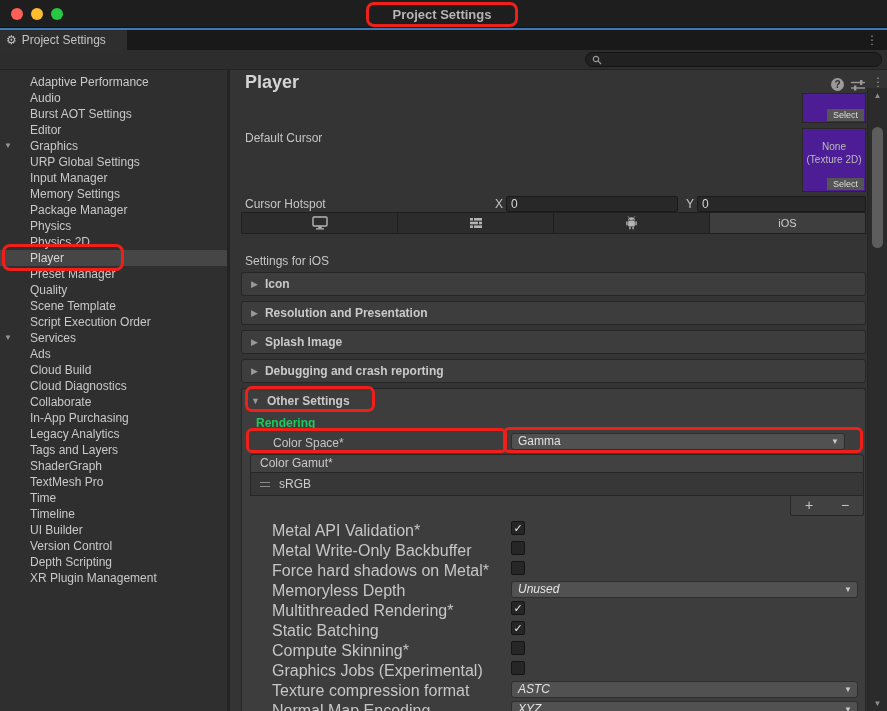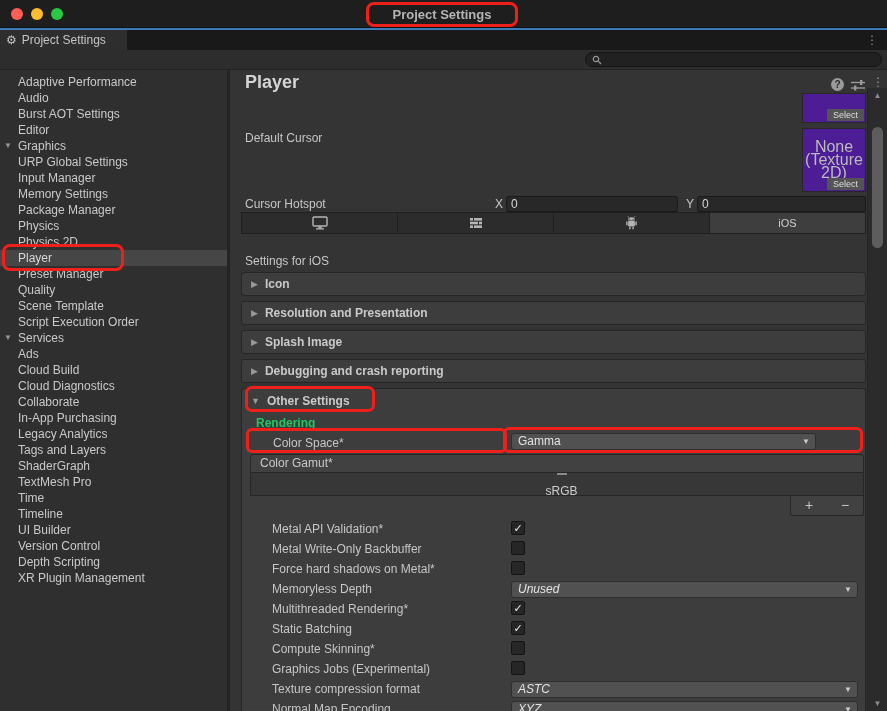--- a/index.html
+++ b/index.html
@@ -27,35 +27,35 @@
   .tabbar { position:absolute; top:28px; left:0; right:0; height:22px; background:#191919; border-top:2px solid #3c7ab8; }
   .tab { position:absolute; left:0; top:0; bottom:0; width:127px; background:#2e2e2e; display:flex; align-items:center; gap:5px; padding-left:6px; font-size:12px; color:#c4c4c4; }
   .gear { font-size:12px; color:#c4c4c4; line-height:12px; }
   .tab-kebab { position:absolute; right:9px; top:3px; color:#8f8f8f; font-size:12px; }
   
   .toolbar { position:absolute; top:50px; left:0; right:0; height:20px; background:#2d2d2d; border-bottom:1px solid #232323; }
   .search { position:absolute; left:585px; top:2px; width:297px; height:15px; background:#212121; border:1px solid #141414; border-radius:8px; display:flex; align-items:center; padding-left:6px; gap:4px; font-size:11px; color:#bbb; }
   
   .sidebar { position:absolute; top:70px; left:0; width:227px; bottom:0; background:#2f2f2f; padding-top:4px; overflow:hidden; }
   .divider { position:absolute; top:70px; left:227px; width:3px; bottom:0; background:#242424; }
-  .side-item { height:16px; line-height:16px; font-size:12px; color:#c9c9c9; padding-left:18px; position:relative; white-space:nowrap; }
+  .side-item { height:16px; line-height:16px; font-size:12px; color:#c9c9c9; padding-left:30px; position:relative; white-space:nowrap; }
   .side-item.indent { }
   .side-item.selected { background:#464646; color:#d6d6d6; }
   .fold-arrow { position:absolute; left:4px; top:0; font-size:8px; color:#959595; line-height:16px; }
   
   .main { position:absolute; top:70px; left:230px; right:0; bottom:0; background:#343434; overflow:hidden; }
   .player-title { position:absolute; left:15px; top:2px; font-size:18px; font-weight:bold; color:#d4d4d4; }
   .hdr-help   { position:absolute; left:601px; top:8px; width:13px; height:13px; border-radius:50%; background:#9a9a9a; color:#2b2b2b; font-size:10px; font-weight:bold; text-align:center; line-height:13px; }
   .hdr-preset { position:absolute; left:621px; top:9px; width:14px; height:12px; }
   .hdr-kebab  { position:absolute; left:641px; top:5px; width:14px; text-align:center; color:#9a9a9a; font-size:12px; }
   .slot { position:absolute; left:572px; width:64px; background:#4c1d95; border:1px solid #272727; }
   .slot1 { top:23px; height:30px; }
   .slot2 { top:58px; height:64px; }
   .slot-select { position:absolute; right:1px; bottom:1px; background:#545454; color:#dcdcdc; font-size:9px; padding:1px 6px; }
-  .slot-none { position:absolute; top:11px; left:0; right:0; text-align:center; font-size:16px; color:#bbb; line-height:13px; }
+  .slot-none { position:absolute; top:11px; left:0; right:0; text-align:center; font-size:10px; color:#bbb; line-height:13px; }
   .lbl { position:absolute; font-size:12px; color:#c6c6c6; white-space:nowrap; }
   .lbl-cursor  { left:15px; top:61px; }
   .lbl-hotspot { left:15px; top:127px; }
   .lbl-x { left:265px; top:127px; }
   .lbl-y { left:456px; top:127px; }
   .field { position:absolute; height:16px; background:#282828; border:1px solid #1a1a1a; border-radius:2px; font-size:12px; color:#d6d6d6; padding:0 4px; line-height:14px; }
   .fx { left:276px; top:126px; width:172px; }
   .fy { left:467px; top:126px; width:169px; }
   .ptabs { position:absolute; left:11px; top:142px; width:625px; height:22px; display:flex; border:1px solid #1f1f1f; background:#282828; }
   .ptab { flex:1; display:flex; align-items:center; justify-content:center; border-right:1px solid #1f1f1f; background:#2c2c2c; font-size:11px; color:#bdbdbd; }
@@ -64,29 +64,29 @@
   .settings-for { left:15px; top:184px; }
   .fold { position:absolute; left:11px; width:625px; height:24px; background:#3d3d3d; border:1px solid #262626; border-radius:3px; display:flex; align-items:center; padding-left:9px; gap:7px; font-size:12px; font-weight:bold; color:#c9c9c9; }
   .fold .arrow { font-size:9px; color:#999; font-weight:normal; }
   .other-panel { position:absolute; left:11px; top:318px; width:625px; height:324px; background:#3d3d3d; border:1px solid #262626; border-bottom:none; border-radius:3px 3px 0 0; }
   .other-head { height:24px; display:flex; align-items:center; gap:7px; padding-left:9px; font-size:12px; font-weight:bold; color:#c9c9c9; }
   .other-head .arrow { font-size:9px; color:#999; font-weight:normal; }
   .rendering { position:absolute; left:14px; top:27px; font-size:12px; font-weight:bold; color:#22c55e; }
   .cs-label { position:absolute; left:31px; top:47px; font-size:12px; color:#c6c6c6; }
   .dropdown { position:absolute; height:17px; background:#515151; border:1px solid #2e2e2e; border-radius:3px; font-size:12px; color:#e2e2e2; line-height:15px; padding:0 18px 0 6px; overflow:hidden; white-space:nowrap; }
   .dd-arrow { position:absolute; right:5px; top:1px; font-size:8px; color:#cacaca; line-height:14px; }
-  .cs-dd { left:269px; top:44px; width:305px; }
+  .cs-dd { left:269px; top:44px; width:334px; }
   .gamut-head { position:absolute; left:8px; top:65px; width:614px; height:19px; background:#414141; border:1px solid #262626; border-radius:3px 3px 0 0; font-size:12px; line-height:17px; padding-left:9px; color:#c9c9c9; }
-  .gamut-body { position:absolute; left:8px; top:84px; width:614px; height:23px; background:#373737; border:1px solid #262626; border-top:none; display:flex; align-items:center; gap:9px; padding-left:9px; font-size:12px; color:#cdcdcd;flex-direction:column; }
+  .gamut-body { position:absolute; left:8px; top:84px; width:614px; height:23px; background:#373737; border:1px solid #262626; border-top:none; display:flex; align-items:center; gap:9px; padding-left:9px; font-size:12px; color:#cdcdcd; }
   .drag { width:10px; height:5px; border-top:1px solid #8a8a8a; border-bottom:1px solid #8a8a8a; }
   .gamut-foot { position:absolute; left:548px; top:107px; width:74px; height:20px; background:#414141; border:1px solid #262626; border-top:none; border-radius:0 0 3px 3px; display:flex; }
   .gamut-btn { flex:1; text-align:center; font-size:14px; color:#c6c6c6; line-height:18px; }
   .rows { position:absolute; left:0; top:130px; right:8px; }
   .row { position:relative; height:20px; }
-  .row .rlabel { position:absolute; left:30px; top:3px; font-size:12px; color:#c6c6c6; white-space:nowrap; }
+  .row .rlabel { position:absolute; left:30px; top:3px; font-size:16px; color:#c6c6c6; white-space:nowrap; }
   .checkbox { position:absolute; left:269px; top:2px; width:14px; height:14px; background:#262626; border:1px solid #141414; border-radius:2px; color:#ececec; font-size:11px; line-height:13px; text-align:center; }
   .row .dropdown { left:269px; top:2px; width:347px;font-style:italic; }
   
   .scroll { position:absolute; right:0; top:18px; width:20px; bottom:0; background:#2b2b2b; border-left:1px solid #232323; }
   .scroll-up, .scroll-down { position:absolute; left:0; right:0; text-align:center; font-size:8px; color:#8d8d8d; }
   .scroll-up { top:3px; } .scroll-down { bottom:3px; }
   .thumb { position:absolute; left:4px; top:39px; width:11px; height:121px; background:#5d5d5d; border-radius:6px; }
   svg { display:block; }
 </style>
 </head>

